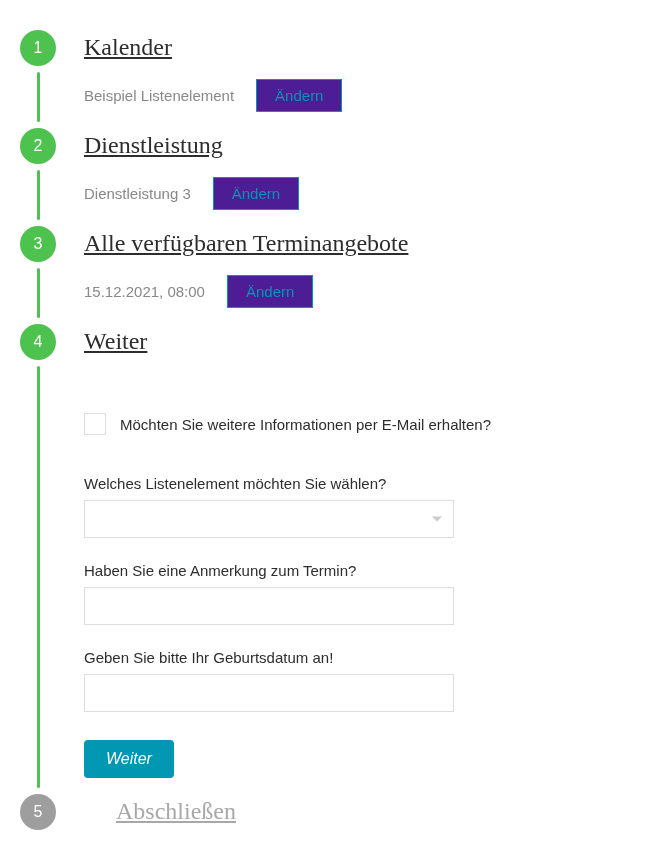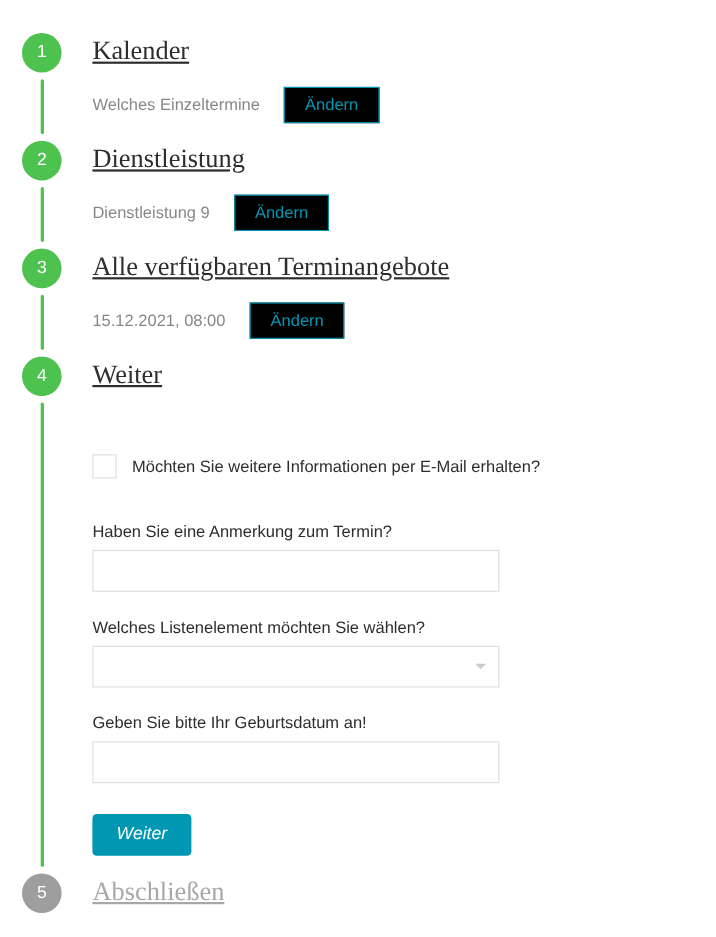--- a/index.html
+++ b/index.html
@@ -54,34 +54,34 @@
     .step-content.no-pad { padding-bottom: 0; }
     .step-title {
       font-size: 24px;
       color: #2d2d2d;
       font-family: Georgia, serif;
       padding-top: 4px;
       margin-bottom: 18px;
       text-decoration: underline;
     }
     .step-title.done { color: #2d2d2d; }
-    .step-title.future { color: #a8a8a8; }
+    .step-title.future { color: #a8a8a8; margin-left: 32px; }
     .summary-row {
       display: flex;
       align-items: center;
       gap: 22px;
       font-family: Arial, Helvetica, sans-serif;
     }
     .summary-value {
       font-size: 15px;
       color: #888;
     }
     .change-btn {
       border: 1.5px solid #0097b2;
-      background: #000000;
+      background: #4c1d95;
       color: #0097b2;
       font-size: 15px;
       font-family: Arial, sans-serif;
       padding: 7px 18px;
       cursor: pointer;
       border-radius: 0;
     }
     .form-section {
       font-family: Arial, Helvetica, sans-serif;
       padding-top: 40px;
@@ -163,35 +163,35 @@
 <div class="wizard">
 
   <div class="step">
     <div class="step-marker">
       <div class="step-circle done">1</div>
       <div class="step-line"></div>
     </div>
     <div class="step-content">
       <div class="step-title done">Kalender</div>
       <div class="summary-row">
-        <span class="summary-value">Welches Einzeltermine</span>
+        <span class="summary-value">Beispiel Listenelement</span>
         <button class="change-btn">Ändern</button>
       </div>
     </div>
   </div>
 
   <div class="step">
     <div class="step-marker">
       <div class="step-circle done">2</div>
       <div class="step-line"></div>
     </div>
     <div class="step-content">
       <div class="step-title done">Dienstleistung</div>
       <div class="summary-row">
-        <span class="summary-value">Dienstleistung 9</span>
+        <span class="summary-value">Dienstleistung 3</span>
         <button class="change-btn">Ändern</button>
       </div>
     </div>
   </div>
 
   <div class="step">
     <div class="step-marker">
       <div class="step-circle done">3</div>
       <div class="step-line"></div>
     </div>
@@ -210,38 +210,38 @@
       <div class="step-line"></div>
     </div>
     <div class="step-content">
       <div class="step-title">Weiter</div>
 
       <div class="form-section">
 
         <div class="checkbox-row">
           <div class="checkbox"></div>
           <span class="checkbox-label">Möchten Sie weitere Informationen per E-Mail erhalten?</span>
-        </div>
-
-        <div class="field-group">
-          <label class="field-label">Haben Sie eine Anmerkung zum Termin?</label>
-          <input type="text" class="text-input" value="" style="">
         </div>
 
         <div class="field-group">
           <label class="field-label">Welches Listenelement möchten Sie wählen?</label>
           <div class="select-wrapper">
             <select class="select-input">
               <option></option>
             </select>
             <div class="select-arrow"></div>
           </div>
         </div>
 
         <div class="field-group">
+          <label class="field-label">Haben Sie eine Anmerkung zum Termin?</label>
+          <input type="text" class="text-input" value="" style="">
+        </div>
+
+        <div class="field-group">
           <label class="field-label">Geben Sie bitte Ihr Geburtsdatum an!</label>
           <input type="text" class="text-input" value="" style="">
         </div>
 
         <button class="submit-btn">Weiter</button>
 
       </div>
     </div>
   </div>
 

